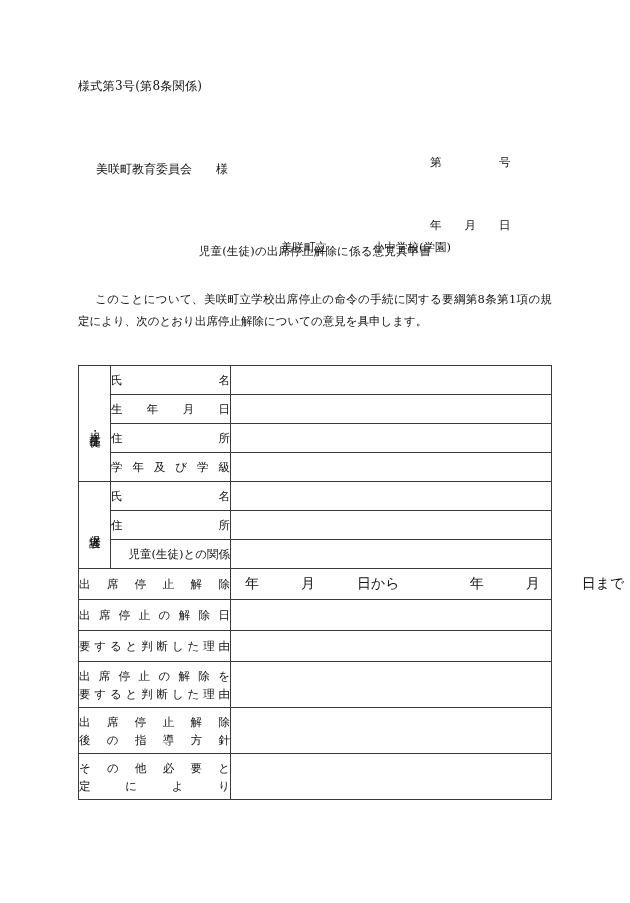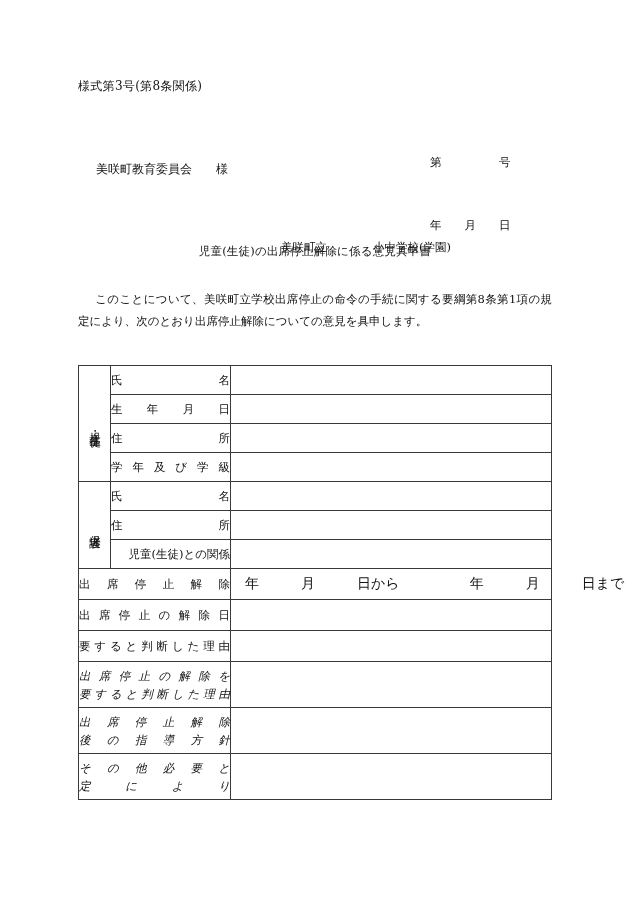--- a/index.html
+++ b/index.html
@@ -126,21 +126,21 @@
   }
   .jt {
     display: block;
     text-align: justify;
     text-align-last: justify;
     text-justify: inter-character;
     font-size: 11.5px;
     line-height: 17px;
     white-space: normal;
   }
-  .jt.two-line { line-height: 18px; font-style: italic; }
+  .jt.two-line { line-height: 18px; }
   .nojust {
     display: block;
     text-align: right;
     font-size: 11.5px;
     line-height: 17px;
   }
 
   .value-cell {
     padding: 6px 10px;
   }

